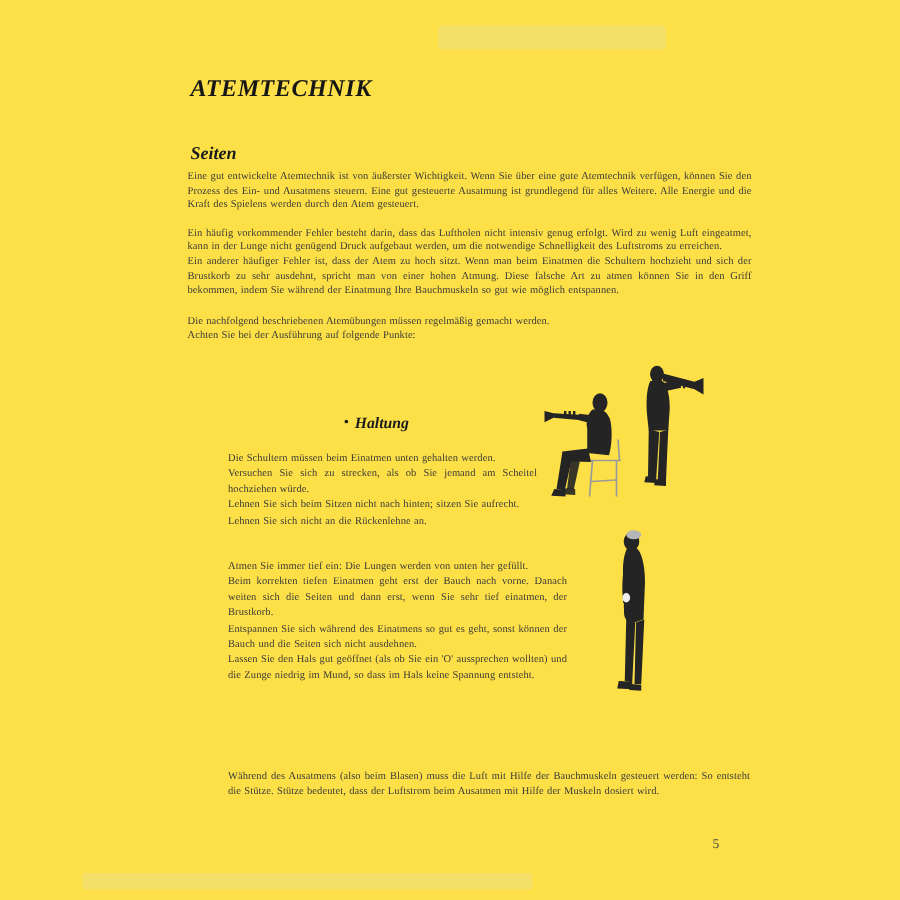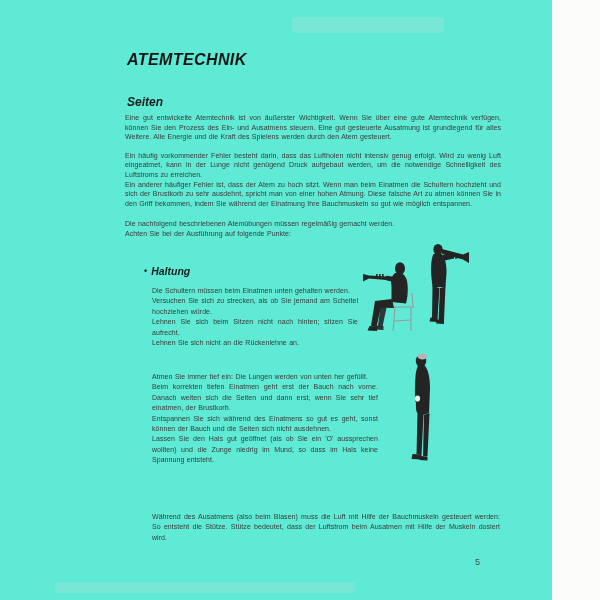--- a/index.html
+++ b/index.html
@@ -6,24 +6,25 @@
     margin: 0;
     padding: 0;
     width: 600px;
     height: 600px;
     background: #fcfcfb;
     font-family: "Liberation Sans", sans-serif;
     overflow: hidden;
   }
   #page {
     position: relative;
-    width: 552px;
+    width: 600px;
     height: 600px;
-    background: #5eead4;
+    background: #fde047;
     color: #333;
+    font-family: Liberation Serif, serif;
   }
   .scan-artifact {
     position: absolute;
     background: rgba(214, 224, 224, 0.22);
     border-radius: 2px;
   }
   #artifact-top { left: 292px; top: 17px; width: 152px; height: 16px; }
   #artifact-bottom { left: 55px; top: 582px; width: 300px; height: 11px; }
 
   .page-title {
@@ -65,25 +66,26 @@
   .intro p.gap-after { margin-bottom: 9px; }
   .intro p.gap-before { margin-top: 11px; }
   .prelines { white-space: pre-line; }
 
   .bullet-section { position: absolute; }
   #section-haltung  { left: 144px; top: 265px; width: 214px; }
   #section-einatmen { left: 144px; top: 363px; width: 234px; }
   #section-ausatmen { left: 144px; top: 503px; width: 356px; }
 
   .bullet-heading {
-    margin: 0;
+    margin: 12px;
     font-size: 10.5px;
     font-weight: bold;
     font-style: italic;
     color: #1b1b1b;
+    text-align: center;
   }
   .bullet-glyph {
     display: inline-block;
     font-style: normal;
     font-size: 9px;
     margin-right: 4px;
     transform: translateY(-1px);
   }
   .bullet-body {
     margin-top: 9px;

